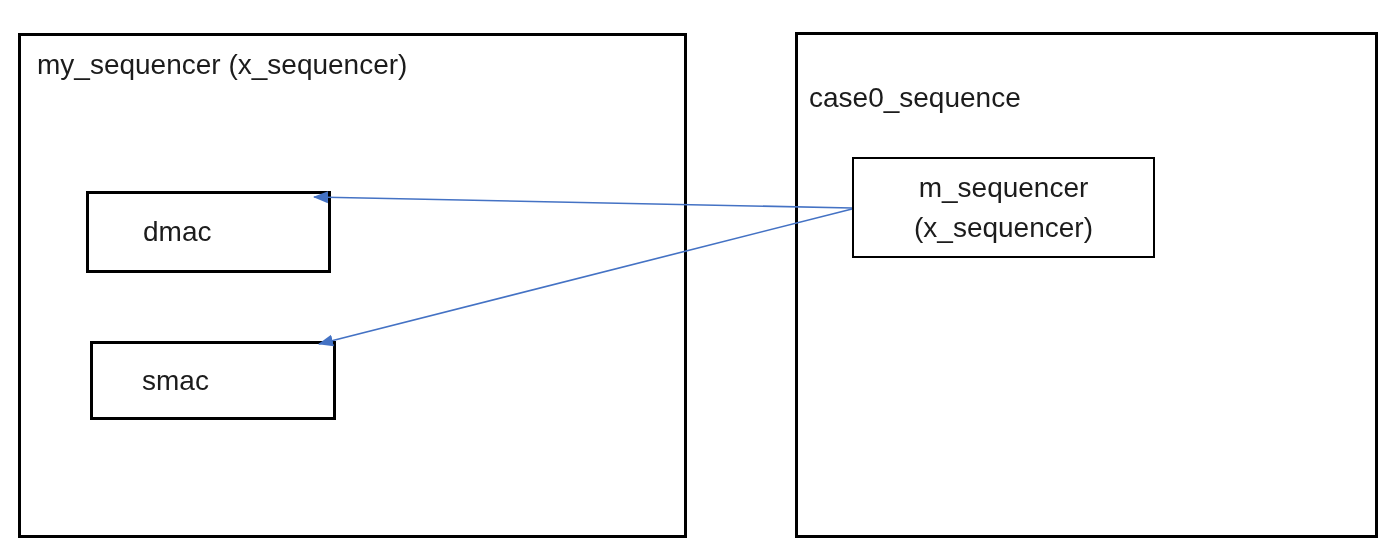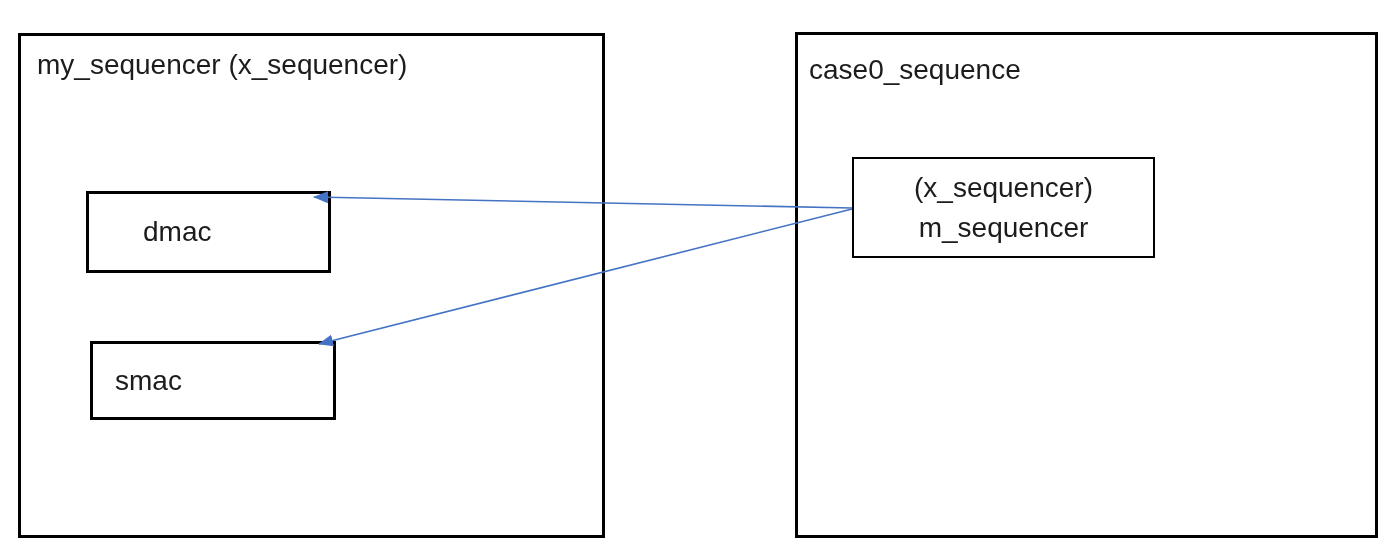--- a/index.html
+++ b/index.html
@@ -15,40 +15,40 @@
     font-family: "Liberation Sans", sans-serif;
     color: #1c1c1c;
     overflow: hidden;
   }
   .outer-box {
     position: absolute;
     border: 3px solid #000000;
     box-sizing: border-box;
     background: transparent;
   }
-  .outer-box.left  { left: 18px;  top: 33px; width: 587px; height: 505px; }
+  .outer-box.left  { left: 18px;  top: 33px; width: 669px; height: 505px; }
   .outer-box.right { left: 795px; top: 32px; width: 583px; height: 506px; }
   .container-title {
     font-size: 28px;
     line-height: 36px;
     white-space: nowrap;
   }
   .outer-box.left  .container-title { padding: 11px 0 0 16px; }
-  .outer-box.right .container-title { padding: 17px 0 0 11px; }
+  .outer-box.right .container-title { padding: 17px 0 0 11px; margin-top: 28px; }
   .inner-box {
     position: absolute;
     border: 3px solid #000000;
     box-sizing: border-box;
     background: #ffffff;
     font-size: 28px;
     display: flex;
     align-items: center;
   }
   .inner-box.dmac { left: 65px; top: 155px; width: 245px; height: 82px; padding-left: 54px; }
-  .inner-box.smac { left: 69px; top: 305px; width: 246px; height: 79px; padding-left: 22px; }
+  .inner-box.smac { left: 69px; top: 305px; width: 246px; height: 79px; padding-left: 49px; }
   .inner-box.mseq {
     left: 852px; top: 157px; width: 303px; height: 101px;
     border-width: 2.5px;
     flex-direction: column;
     justify-content: center;
     padding-left: 0;
     line-height: 40px;
   }
   .inner-box.mseq .line { text-align: center; width: 100%; }
   .arrows-layer {
@@ -72,22 +72,22 @@
     <div class="inner-box smac">
       <span>smac</span>
     </div>
   </div>
 
   <div class="outer-box right">
     <div class="container-title">case0_sequence</div>
   </div>
 
   <div class="inner-box mseq">
+    <div class="line">m_sequencer</div>
     <div class="line">(x_sequencer)</div>
-    <div class="line">m_sequencer</div>
   </div>
 
   <svg class="arrows-layer" viewBox="0 0 1398 556" xmlns="http://www.w3.org/2000/svg">
     <defs>
       <marker id="arrowhead" orient="auto" markerUnits="userSpaceOnUse" markerWidth="15" markerHeight="13" viewBox="0 0 15 13" refX="14" refY="6.5">
         <path id="arrowhead-path" d="M15,6.5 L0,0.5 L0,12.5 Z" fill="#4472C4"></path>
       </marker>
     </defs>
   <line x1="852" y1="208" x2="314" y2="197" stroke="#4472C4" stroke-width="1.6" marker-end="url(#arrowhead)"></line>
       <line x1="852" y1="209" x2="319" y2="344" stroke="#4472C4" stroke-width="1.6" marker-end="url(#arrowhead)"></line>

